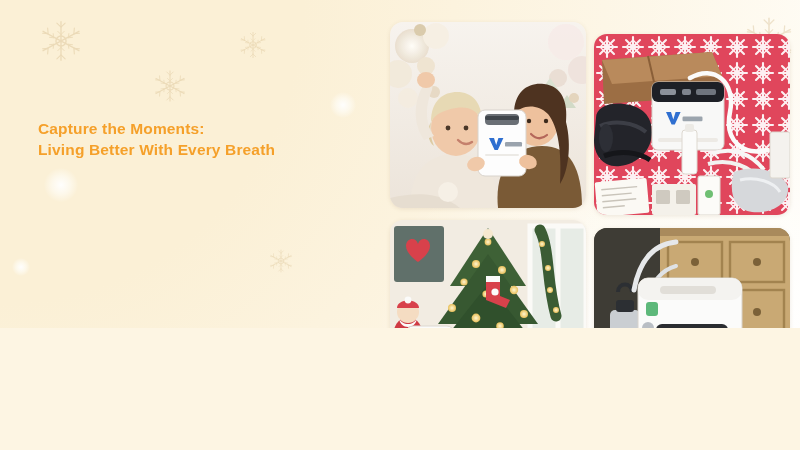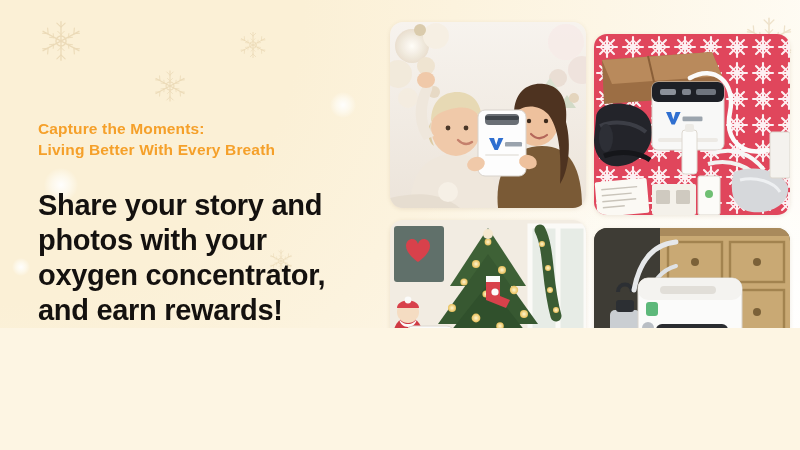--- a/index.html
+++ b/index.html
@@ -193,24 +193,20 @@
                C140,34 128,40 112,52 C86,72 52,62 28,54 C20,51 13,48 10,44 Z" fill="url(#rbA)"></path>
       <path d="M152,34 C162,42 166,56 162,72 C158,86 150,94 140,96
                C150,86 154,72 150,58 C147,47 150,38 152,34 Z" fill="url(#rbB)"></path>
       <path d="M10,44 C42,24 74,60 104,40 C124,27 140,24 152,34" fill="none" stroke="rgba(255,255,255,.5)" stroke-width="1"></path>
     </svg>
   </div>
 
   <div class="text-col">
     <p class="eyebrow">Capture the Moments:
 Living Better With Every Breath</p>
-    <h1 class="headline">Share your story and
-photos with your
-oxygen concentrator,
-and earn rewards!</h1>
   </div>
 
   <div class="photo" id="photo-family">
     <svg viewBox="0 0 196 186" xmlns="http://www.w3.org/2000/svg">
       <defs>
         <linearGradient id="f-bg" x1="0" y1="0" x2="0" y2="1">
           <stop offset="0" stop-color="#f7f3ee"></stop>
             <stop offset="1" stop-color="#ece4da"></stop>
         </linearGradient>
         <radialGradient id="f-wre" cx=".5" cy=".5" r=".5">

